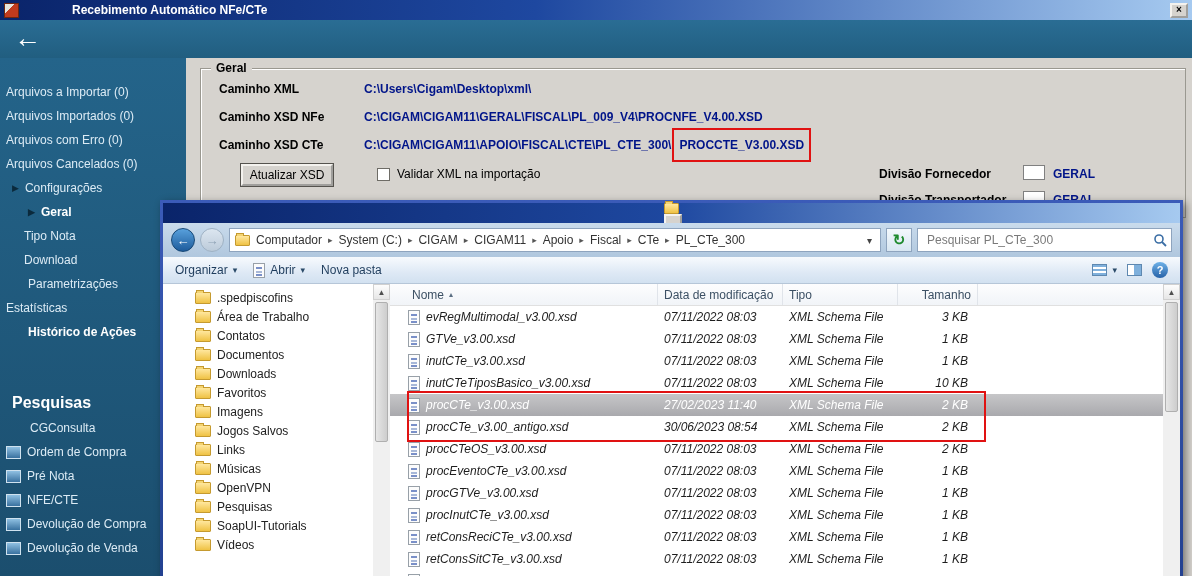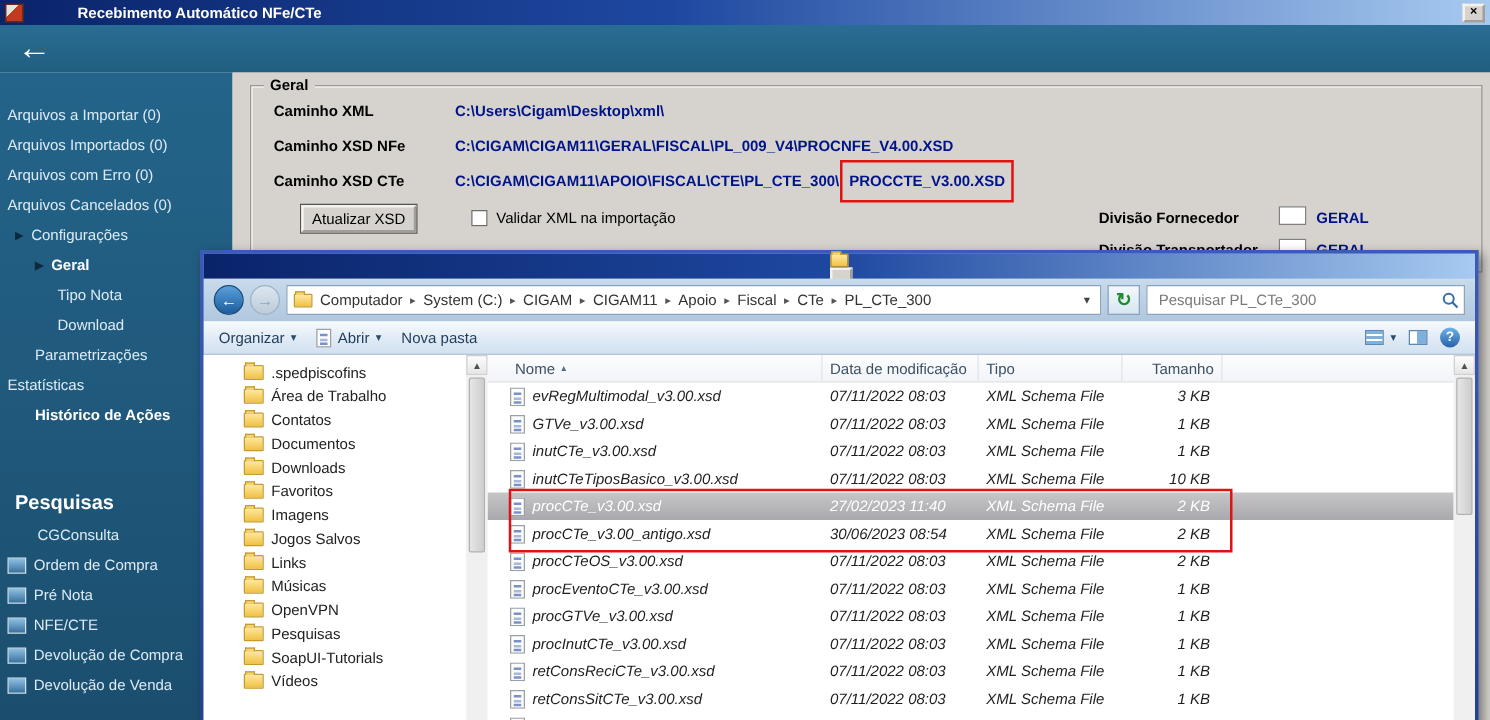--- a/index.html
+++ b/index.html
@@ -1,29 +1,29 @@
 <!DOCTYPE html>
 <html><head>
 <meta charset="utf-8">
 <style>
   html,body{margin:0;padding:0;background:#555;}
   .screen{position:relative;width:1192px;height:576px;overflow:hidden;font-family:"Liberation Sans",sans-serif;background:#D6D3CE;}
 
   
   .mtitle{position:absolute;left:0;top:0;width:100%;height:20px;background:linear-gradient(to right,#0A246A 0%,#1E48A0 45%,#A6CAF0 100%);display:flex;align-items:center;padding:0 4px;box-sizing:border-box;z-index:5;}
   .app-icon{width:13px;height:13px;background:linear-gradient(135deg,#E8E4DC 0 38%,#C23B1E 38% 100%);border:1px solid #6E2712;flex:none;}
-  .mtitle .t{color:#fff;font-weight:bold;font-size:12px;margin-left:3px;flex:1;white-space:nowrap;overflow:hidden;padding-left:40px;}
+  .mtitle .t{color:#fff;font-weight:bold;font-size:12px;margin-left:13px;flex:1;white-space:nowrap;overflow:hidden;padding-left:40px;}
   .win-btn{width:18px;height:15px;background:#D6D3CE;border:2px outset #F4F2EE;display:flex;align-items:center;justify-content:center;font-size:10px;font-weight:bold;color:#000;margin-left:2px;line-height:1;box-sizing:border-box;}
 
   .band{position:absolute;left:0;top:20px;width:100%;height:38px;background:linear-gradient(180deg,#2A6D94,#215E80);z-index:1;}
   .back{position:absolute;left:14px;top:21px;font-size:27px;font-weight:bold;color:#fff;line-height:34px;z-index:2;}
 
   .sidebar{position:absolute;left:0;top:58px;width:186px;bottom:0;background:linear-gradient(180deg,#24648A 0%,#1B4E6E 100%);padding-top:22px;box-sizing:border-box;color:#DCEBF5;z-index:1;}
   .nav{height:24px;display:flex;align-items:center;font-size:12px;gap:6px;white-space:nowrap;}
-  .p6{padding-left:6px}.p12{padding-left:12px}.p14{padding-left:28px}.p22{padding-left:6px}.p28{padding-left:28px}.p30{padding-left:30px}.p46{padding-left:46px}
+  .p6{padding-left:6px}.p12{padding-left:12px}.p14{padding-left:28px}.p22{padding-left:6px}.p28{padding-left:28px}.p30{padding-left:30px}.p46{padding-left:24px}
   .b{font-weight:bold;color:#FFFFFF;}
   .tri{font-size:9px;color:#0B2A3C;}
   .pesq{margin-top:46px;height:26px;display:flex;align-items:center;font-size:16px;font-weight:bold;color:#fff;padding-left:12px;}
   .side-icon{width:15px;height:13px;border:1px solid #CFE2EF;background:linear-gradient(#8FC0E2,#39719F);flex:none;box-sizing:border-box;}
 
   .content{position:absolute;left:186px;top:58px;right:0;bottom:0;background:#D6D3CE;z-index:1;}
   .group{position:absolute;left:14px;top:10px;width:984px;height:148px;border:1px solid #9A9890;box-shadow:inset 1px 1px 0 #FFFFFF;}
   .gtitle{position:absolute;top:-8px;left:10px;background:#D6D3CE;padding:0 5px;font-weight:bold;font-size:12px;color:#000;}
   .lbl{position:absolute;font-weight:bold;font-size:12px;color:#000;white-space:nowrap;}
   .val{position:absolute;font-weight:bold;font-size:12px;color:#001489;white-space:nowrap;}

